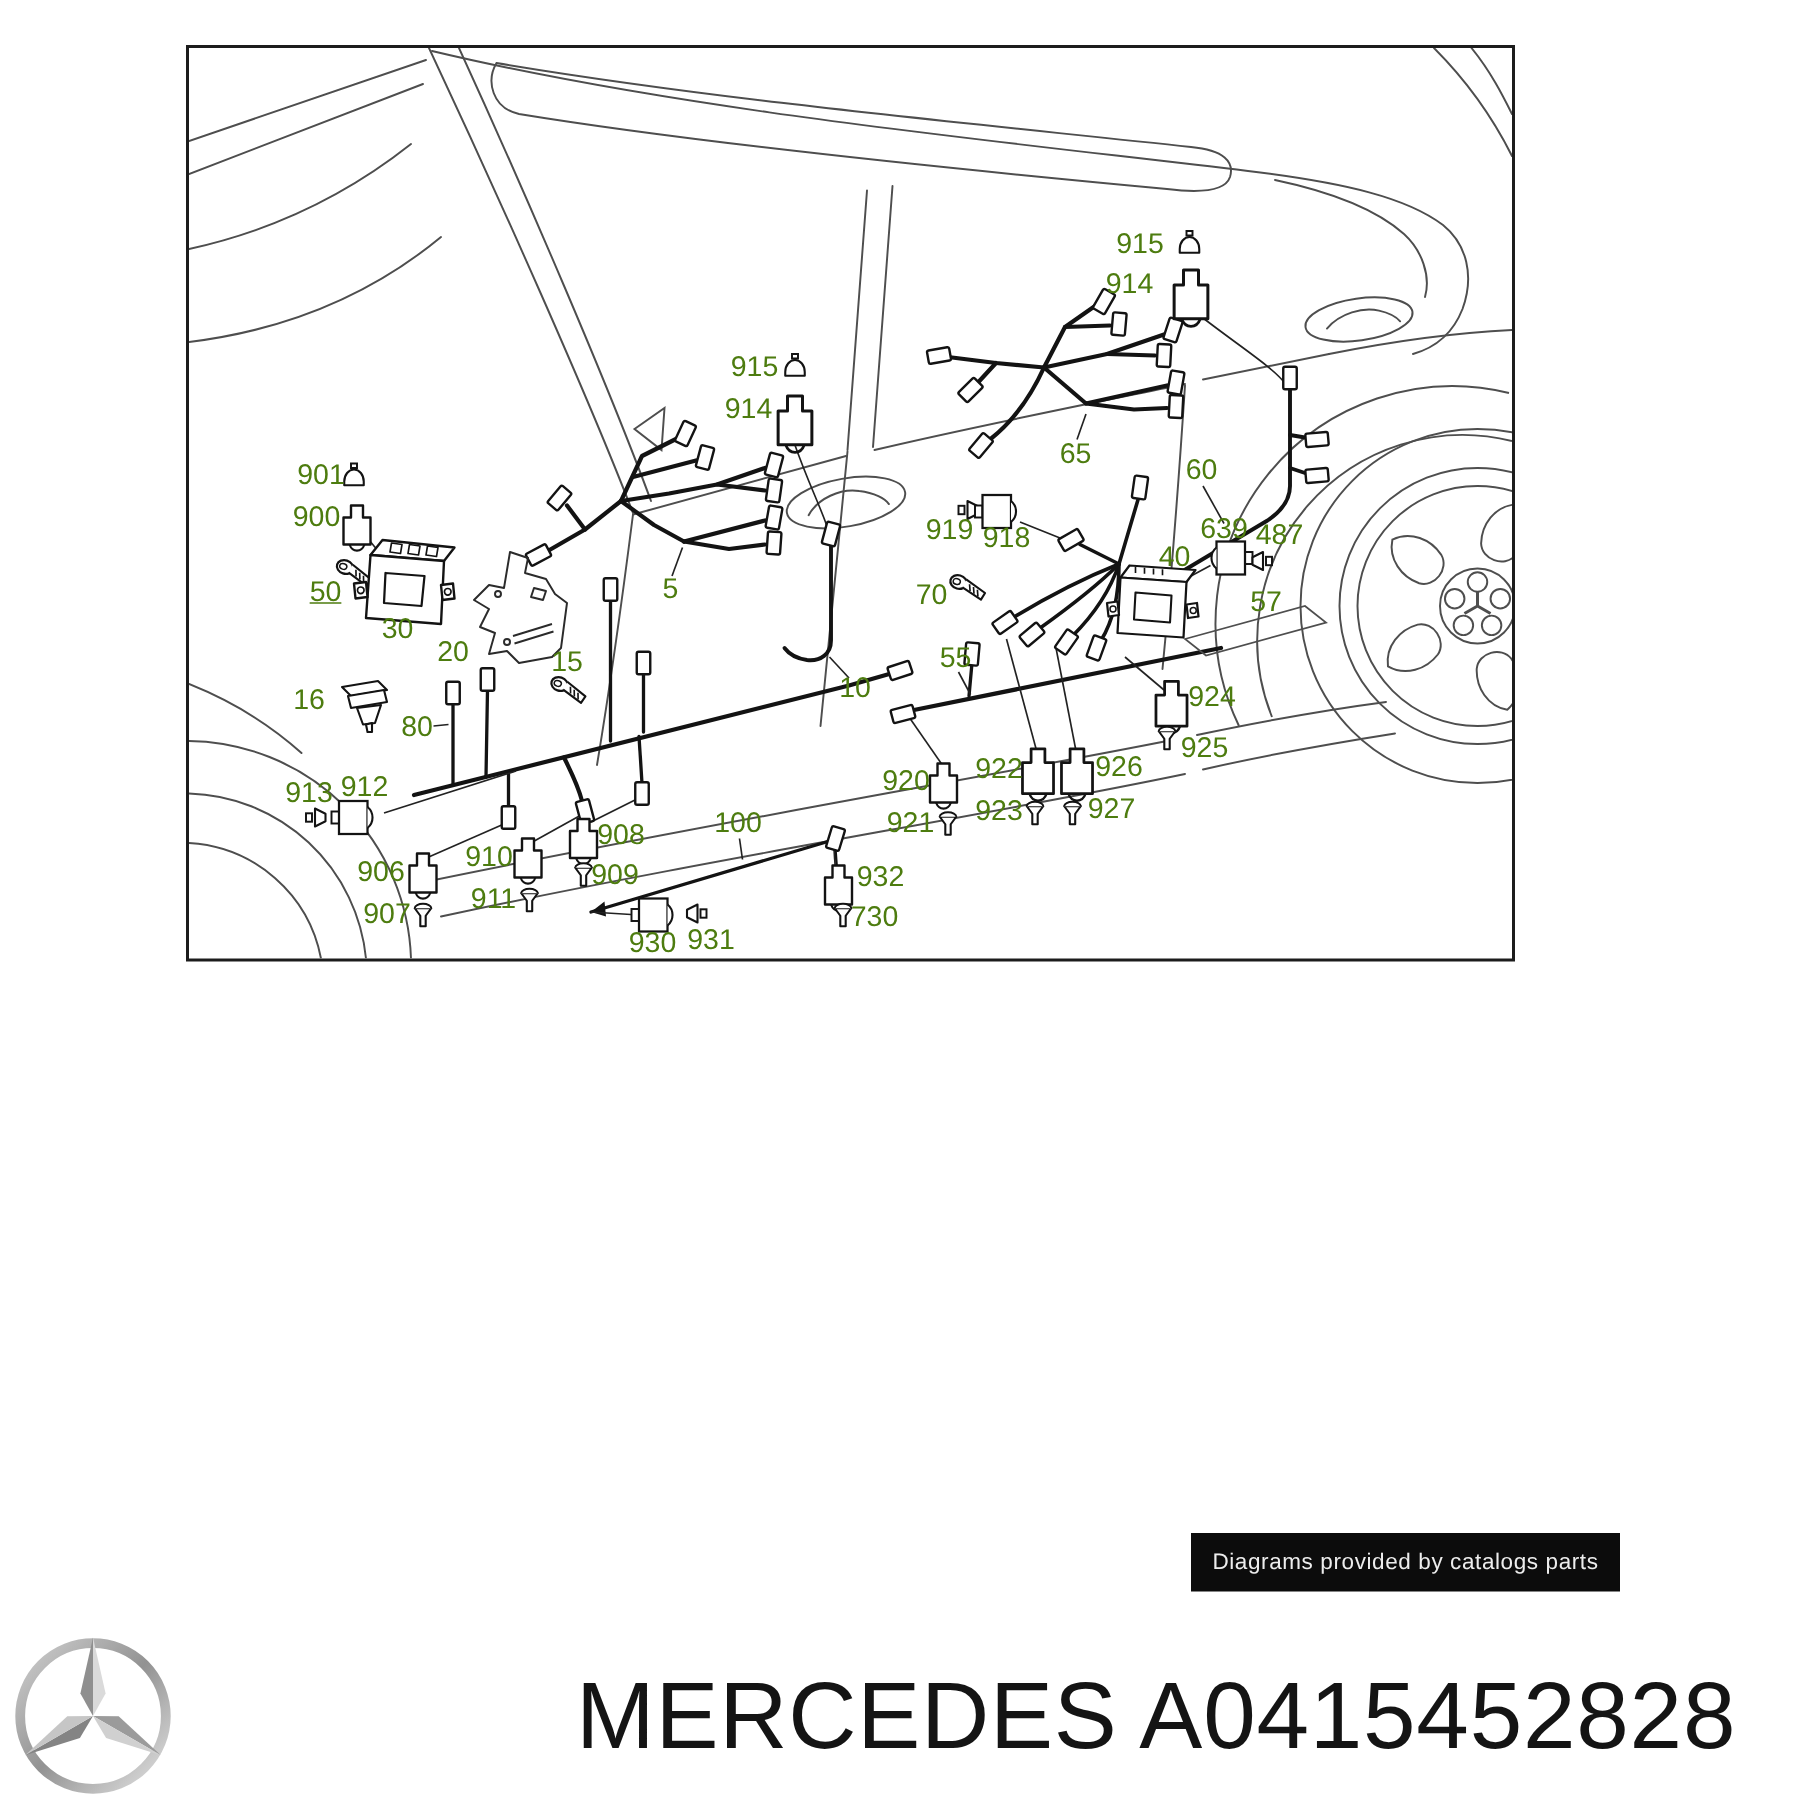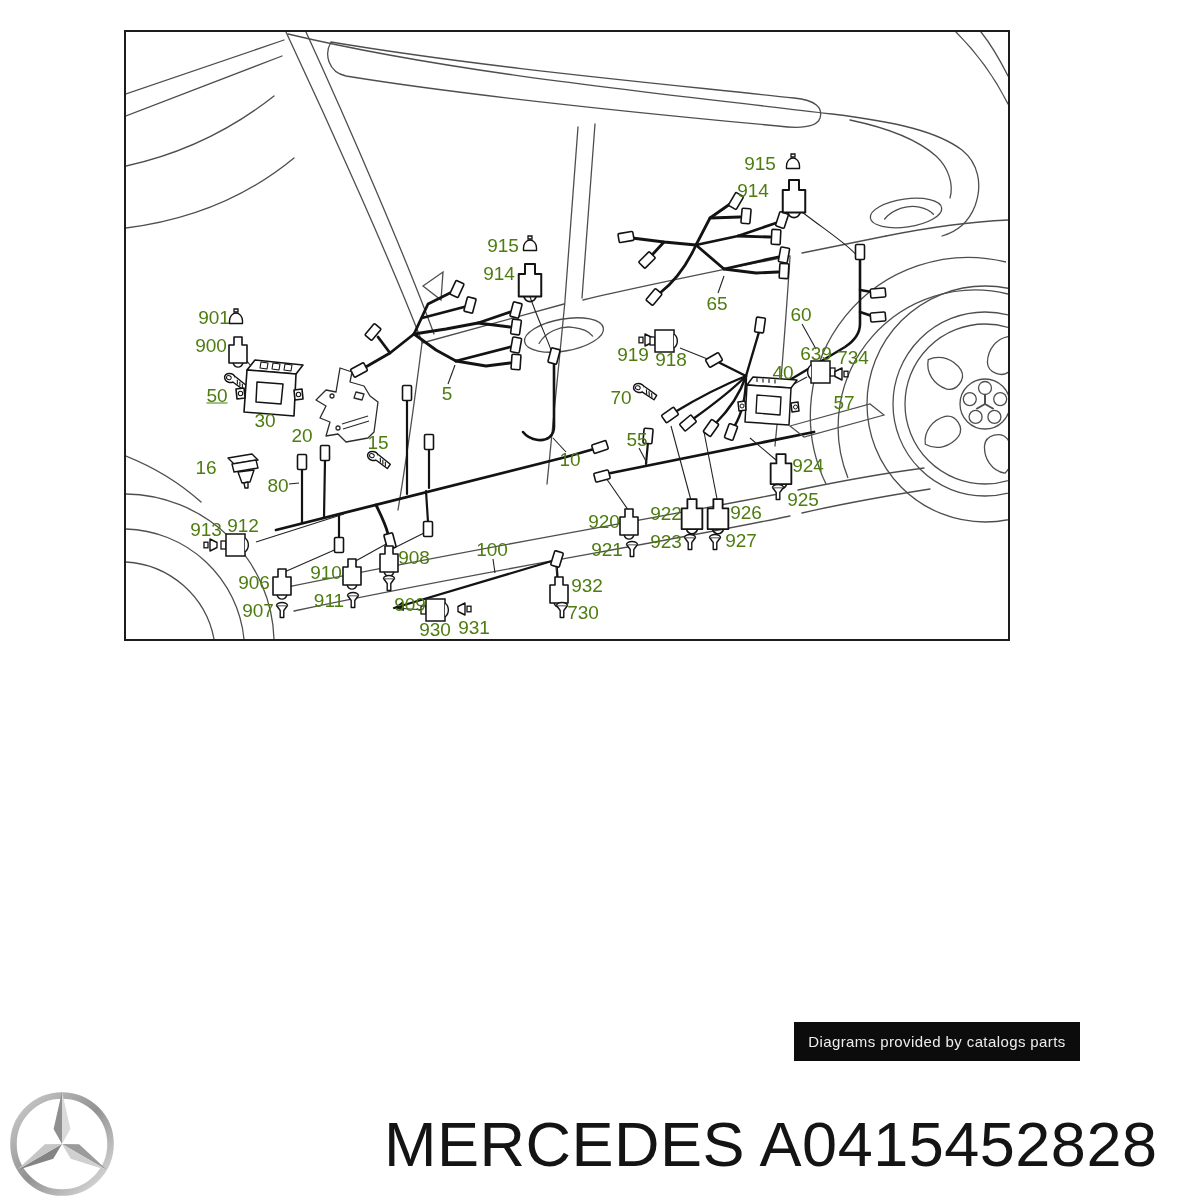--- a/index.html
+++ b/index.html
@@ -343,40 +343,40 @@
         <div class="part-label" style="left: 377px; top: 213px;">915</div>
         <div class="part-label" style="left: 373px; top: 241px;">914</div>
         <div class="part-label" style="left: 634px; top: 131px;">915</div>
         <div class="part-label" style="left: 627px; top: 158px;">914</div>
         <div class="part-label" style="left: 591px; top: 271px;">65</div>
         <div class="part-label" style="left: 675px; top: 282px;">60</div>
         <div class="part-label" style="left: 507px; top: 322px;">919</div>
         <div class="part-label" style="left: 545px; top: 327px;">918</div>
         <div class="part-label" style="left: 495px; top: 365px;">70</div>
         <div class="part-label" style="left: 690px; top: 321px;">639</div>
-        <div class="part-label" style="left: 727px; top: 325px;">734</div>
+        <div class="part-label" style="left: 727px; top: 325px;">487</div>
         <div class="part-label" style="left: 657px; top: 340px;">40</div>
         <div class="part-label" style="left: 718px; top: 370px;">57</div>
         <div class="part-label" style="left: 511px; top: 407px;">55</div>
         <div class="part-label" style="left: 682px; top: 433px;">924</div>
         <div class="part-label" style="left: 677px; top: 467px;">925</div>
         <div class="part-label" style="left: 478px; top: 489px;">920</div>
         <div class="part-label" style="left: 481px; top: 517px;">921</div>
         <div class="part-label" style="left: 540px; top: 481px;">922</div>
         <div class="part-label" style="left: 540px; top: 509px;">923</div>
         <div class="part-label" style="left: 620px; top: 480px;">926</div>
         <div class="part-label" style="left: 615px; top: 508px;">927</div>
         <div class="part-label" style="left: 80px; top: 497px;">913</div>
         <div class="part-label" style="left: 117px; top: 493px;">912</div>
         <div class="part-label" style="left: 128px; top: 550px;">906</div>
         <div class="part-label" style="left: 132px; top: 578px;">907</div>
         <div class="part-label" style="left: 200px; top: 540px;">910</div>
         <div class="part-label" style="left: 203px; top: 568px;">911</div>
         <div class="part-label" style="left: 288px; top: 525px;">908</div>
-        <div class="part-label" style="left: 284px; top: 552px; margin-top: 20px;">909</div>
+        <div class="part-label" style="left: 284px; top: 552px;">909</div>
         <div class="part-label" style="left: 366px; top: 517px;">100</div>
         <div class="part-label" style="left: 461px; top: 553px;">932</div>
         <div class="part-label" style="left: 457px; top: 580px;">730</div>
         <div class="part-label" style="left: 309px; top: 597px;">930</div>
         <div class="part-label" style="left: 348px; top: 595px;">931</div>
       </div>
   </div>
 
   <div class="provider-badge">
     <span>Diagrams provided by catalogs parts</span>

